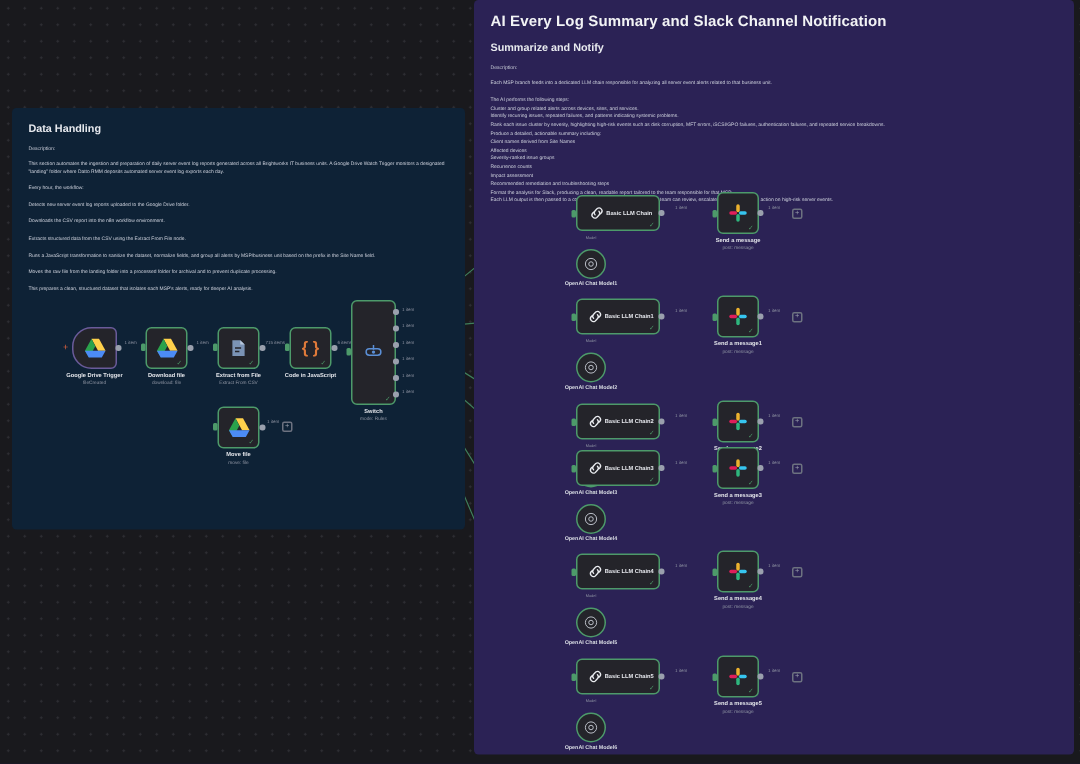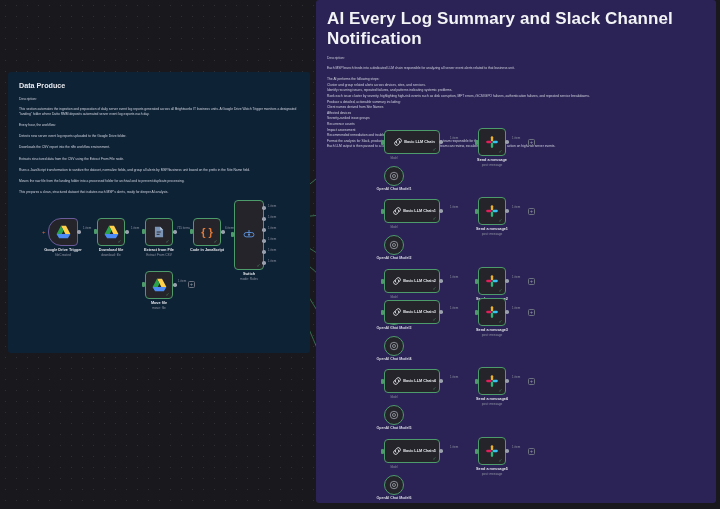--- a/index.html
+++ b/index.html
@@ -26,21 +26,21 @@
   }
   .sticky.left  { left: 8px;  top: 72px;  width: 302px; height: 281px;
                   background: #0e2236; }
   .sticky.right { left: 316px; top: 0px;   width: 400px; height: 503px;
                   background: #2b2255; }
 
   .sticky-title {
     font-size: 11.5px; font-weight: bold; color: #f2f3f5;
     letter-spacing: .1px; margin-bottom: 7px;
   }
-  .sticky.right .sticky-title { font-size: 17px; }
+  .sticky.right .sticky-title { font-size: 10px; }
   .sticky-sub {
     font-size: 7.2px; font-weight: bold; color: #e7e9ee;
     margin-bottom: 7px;
   }
   .sticky-lbl {
     font-size: 3.4px; color: #c4c8d4; margin-bottom: 6px;
   }
   .sticky-p {
     font-size: 3.3px; line-height: 1.55; color: #cfd3de;
     margin-bottom: 6px; max-width: 282px;
@@ -173,34 +173,35 @@
 
     <path class="wire sub" d="M394,154 L394,166"></path>
     <path class="wire sub" d="M394,223 L394,235"></path>
     <path class="wire sub" d="M394,293 L394,305"></path>
     <path class="wire sub" d="M394,324 L394,336"></path>
     <path class="wire sub" d="M394,393 L394,405"></path>
     <path class="wire sub" d="M394,463 L394,475"></path>
   </svg>
 
   <div class="sticky left">
-    <div class="sticky-sub">Data Produce</div>
+    <div class="sticky-sub">Data Handling</div>
     <div class="sticky-lbl">Description:</div>
     <div class="sticky-p">This section automates the ingestion and preparation of daily server event log reports generated across all Brightworks IT business units. A Google Drive Watch Trigger monitors a designated "landing" folder where Datto RMM deposits automated server event log exports each day.</div>
     <div class="sticky-p">Every hour, the workflow:</div>
     <div class="sticky-p">Detects new server event log reports uploaded to the Google Drive folder.</div>
     <div class="sticky-p">Downloads the CSV report into the n8n workflow environment.</div>
     <div class="sticky-p">Extracts structured data from the CSV using the Extract From File node.</div>
     <div class="sticky-p">Runs a JavaScript transformation to sanitize the dataset, normalize fields, and group all alerts by MSP/business unit based on the prefix in the Site Name field.</div>
     <div class="sticky-p">Moves the raw file from the landing folder into a processed folder for archival and to prevent duplicate processing.</div>
     <div class="sticky-p">This prepares a clean, structured dataset that isolates each MSP's alerts, ready for deeper AI analysis.</div>
   </div>
 
   <div class="sticky right">
     <div class="sticky-title">AI Every Log Summary and Slack Channel Notification</div>
+    <div class="sticky-sub">Summarize and Notify</div>
     <div class="sticky-lbl">Description:</div>
     <div class="sticky-p">Each MSP branch feeds into a dedicated LLM chain responsible for analyzing all server event alerts related to that business unit.</div>
     <div class="tight-list">
       <p class="sticky-p tight">The AI performs the following steps:</p>
       <p class="sticky-p tight">Cluster and group related alerts across devices, sites, and services.</p>
       <p class="sticky-p tight">Identify recurring issues, repeated failures, and patterns indicating systemic problems.</p>
       <p class="sticky-p tight">Rank each issue cluster by severity, highlighting high-risk events such as disk corruption, MFT errors, iSCSI/GPO failures, authentication failures, and repeated service breakdowns.</p>
       <p class="sticky-p tight">Produce a detailed, actionable summary including:</p>
       <p class="sticky-p tight">Client names derived from Site Names</p>
       <p class="sticky-p tight">Affected devices</p>

